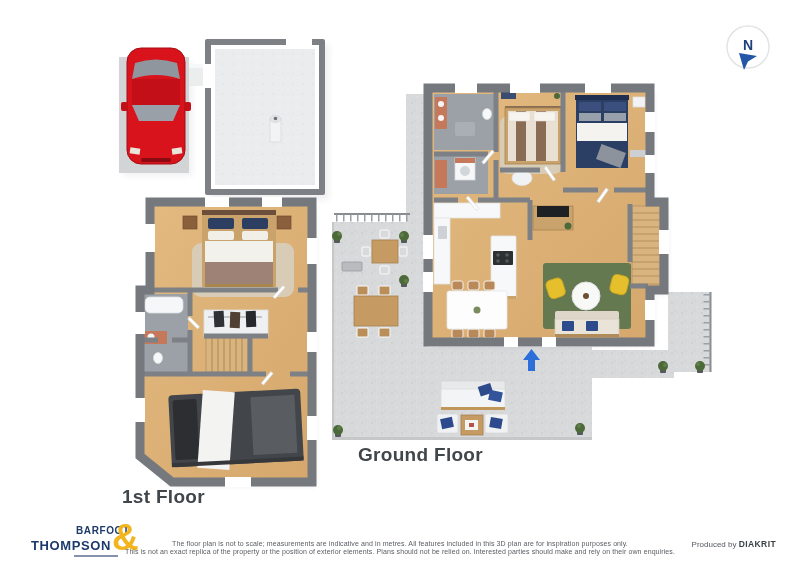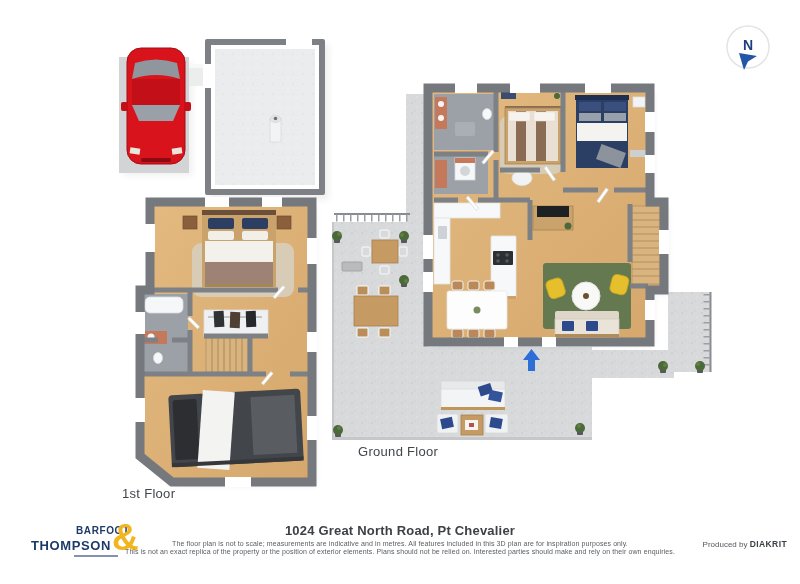--- a/index.html
+++ b/index.html
@@ -1,26 +1,26 @@
 <!DOCTYPE html>
 <html><head>
 <meta charset="utf-8">
 <style>
   html,body{margin:0;padding:0;background:#fff;}
   #page{position:relative;width:800px;height:584px;background:#ffffff;overflow:hidden;
         font-family:"Liberation Sans", sans-serif;}
   #plan-svg{position:absolute;left:0;top:0;}
-  .floor-label{position:absolute;font-size:13px;font-weight:400;color:#41464b;letter-spacing:.3px;text-align:right;}
+  .floor-label{position:absolute;font-size:19px;font-weight:700;color:#41464b;letter-spacing:.3px;text-align:right;}
   
   .brand-word{position:absolute;color:#1d3a6b;font-weight:800;letter-spacing:.6px;line-height:1;}
   .brand-amp{position:absolute;color:#f2b51e;font-weight:700;font-size:37px;line-height:1;}
   .brand-bar{position:absolute;background:#1d3a6b;opacity:.55;}
   .addr{position:absolute;width:100%;text-align:center;font-size:13px;font-weight:700;color:#3c4146;letter-spacing:.2px;}
   .disc{position:absolute;width:100%;text-align:center;font-size:7px;color:#595d62;letter-spacing:.1px;}
-  .produced{position:absolute;right:13px;top:539px;font-size:8px;color:#54585d;}
+  .produced{position:absolute;right:24px;top:539px;font-size:8px;color:#54585d;}
   .produced b{font-size:8.5px;letter-spacing:.4px;color:#3c4146;}
 </style>
 </head>
 <body>
 
 <div id="page">
 
 <svg id="plan-svg" width="800" height="584" viewBox="0 0 800 584" xmlns="http://www.w3.org/2000/svg">
   <defs>
     <pattern id="speck" width="10" height="10" patternUnits="userSpaceOnUse">
@@ -365,21 +365,20 @@
 <div class="floor-label" style="left:358px;top:444px">Ground Floor</div>
 <div class="floor-label" style="left:122px;top:486px">1st Floor</div>
 
 <div>
   <div class="brand-word" style="left:76px;top:526px;font-size:10px">BARFOOT</div>
   <div class="brand-word" style="left:31px;top:539px;font-size:13px">THOMPSON</div>
   <div class="brand-amp" style="left:112px;top:519px">&amp;</div>
   <div class="brand-bar" style="left:74px;top:555px;width:44px;height:1.5px"></div>
 </div>
 
-<div class="addr" style="top:523px">1024 Great North Road, Pt Chevalier</div>
 <div class="disc" style="top:540px">The floor plan is not to scale; measurements are indicative and in metres. All features included in this 3D plan are for inspiration purposes only.</div>
 <div class="disc" style="top:548px">This is not an exact replica of the property or the position of exterior elements. Plans should not be relied on. Interested parties should make and rely on their own enquiries.</div>
 
 <div class="produced">
   <span>Produced by</span>
   <b>DIAKRIT</b>
 </div>
 
 </div>
 

